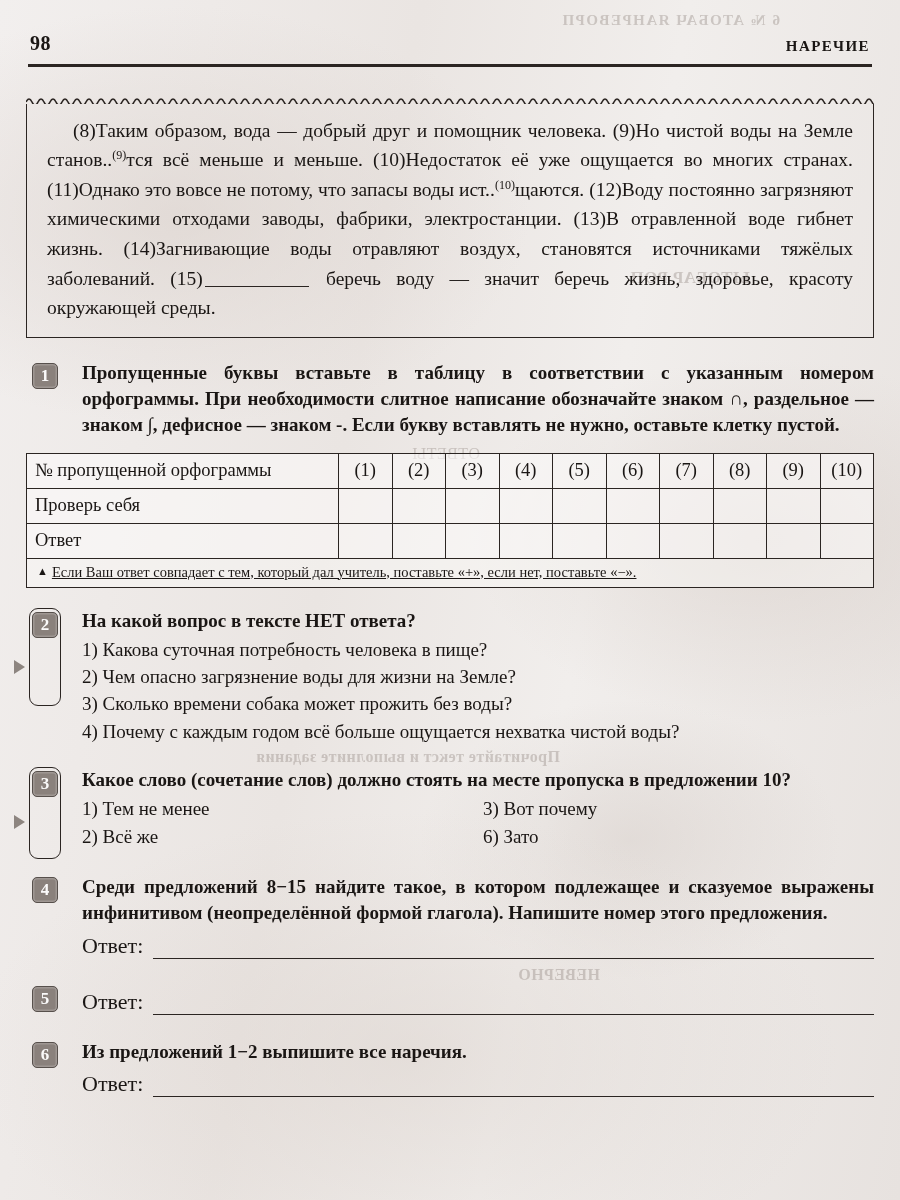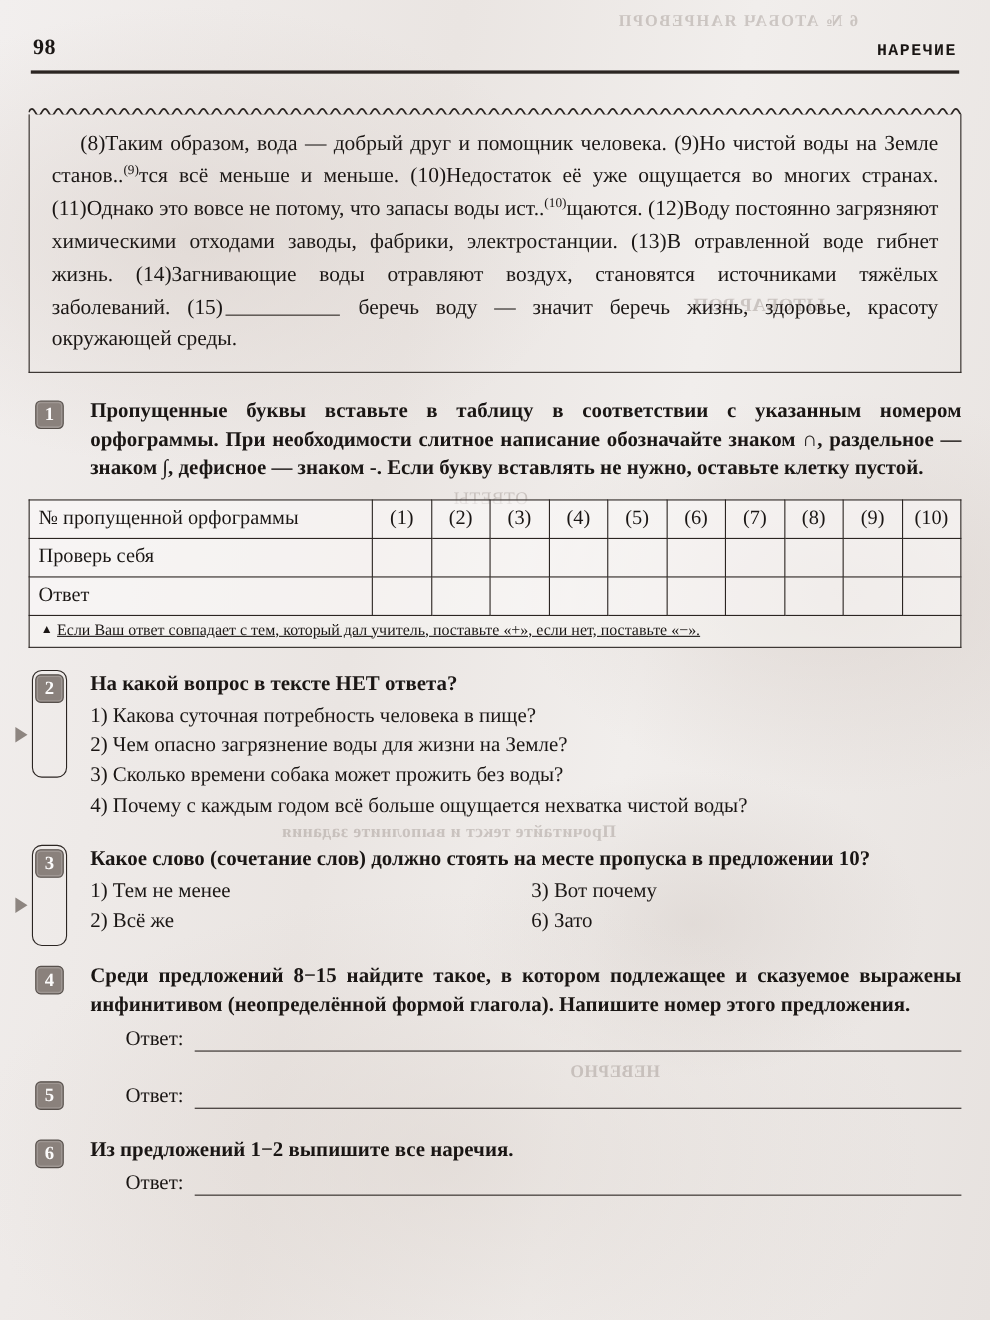--- a/index.html
+++ b/index.html
@@ -42,21 +42,21 @@
   .page { position: relative; z-index: 3; padding: 0 26px; }
 
   
   .hdr {
     display: flex; align-items: flex-end; justify-content: space-between;
     padding: 10px 4px 4px 4px;
     gap: 30px;
   }
   .hdr-page-no { font-size: 20px; font-weight: 700; letter-spacing: .5px; }
   .hdr-section {
-    font-family: Liberation Mono, monospace;
+    font-family: Liberation Serif, serif;
     font-size: 15px; font-weight: 700; letter-spacing: 1.4px; margin-top: 28px;
   }
   .hdr-rule { height: 2.5px; background: #2b2522; margin: 5px 2px 0 2px; }
 
   
   .passage-wrap { margin-top: 28px; position: relative; }
   .passage-zigzag { display: block; width: 100%; height: 9px; }
   .passage {
     border: 1.6px solid #2b2522;
     border-top: none;
@@ -118,21 +118,21 @@
     display: grid;
     grid-template-columns: 1fr 1fr;
     column-gap: 10px;
   }
   .opts .hang { display: block; padding-left: 25px; text-indent: -25px; }
 
   
   .answer-row {
     display: flex; align-items: flex-end; gap: 10px; margin-top: 6px;
   }
-  .answer-label { font-size: 19px; margin-left: 32px; }
+  .answer-label { font-size: 22px; }
   .answer-rule { flex: 1 1 auto; border-bottom: 1.9px solid #2b2522; height: 17px; }
 
   
   .tbl-wrap { margin-top: 14px; }
   table.ortho {
     width: 100%;
     border-collapse: collapse;
     table-layout: fixed;
   }
   table.ortho td, table.ortho th {

